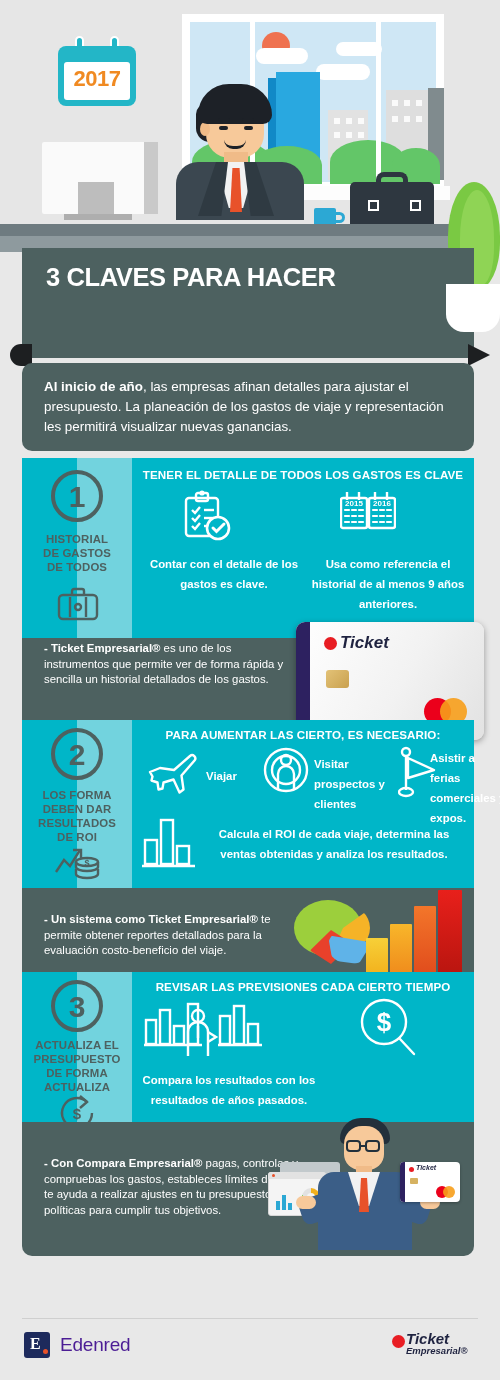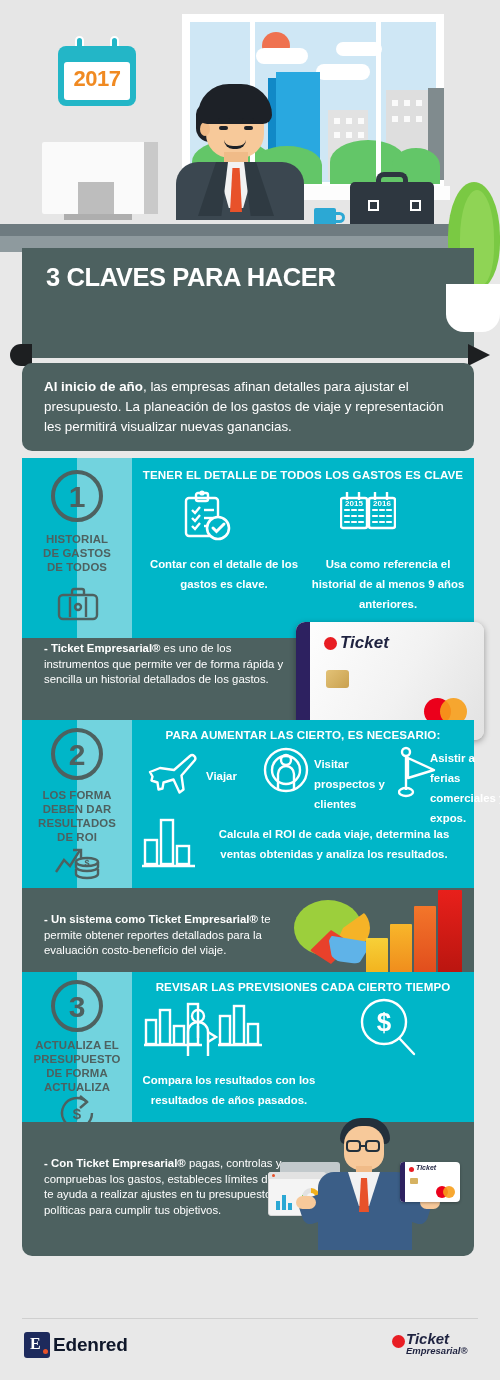--- a/index.html
+++ b/index.html
@@ -199,21 +199,21 @@
 
   .contact { position:absolute; left:0; top:1238px; width:500px; text-align:center; }
   .contact .lbl { font-size:14px; font-weight:bold; color:#ffffff; }
   .contact .url { font-size:17px; font-weight:bold; color:#35b8c9; letter-spacing:-.2px; }
 
   
   .divider { position:absolute; left:22px; top:1318px; width:456px; height:1px; background:#cfcfcf; }
   .ed-logo { position:absolute; left:24px; top:1332px; width:26px; height:26px; background:#1d2a5c; border-radius:3px; }
   .ed-e { position:absolute; left:30px; top:1335px; font-size:16px; font-weight:bold; color:#ffffff; font-family:"Liberation Serif", serif; }
   .ed-dot { position:absolute; left:43px; top:1349px; width:5px; height:5px; border-radius:50%; background:#e8522a; }
-  .ed-name { position:absolute; left:53px; top:1334px; font-size:19px; color:#0f172a; letter-spacing:-.2px;font-weight:bold; }
+  .ed-name { position:absolute; left:60px; top:1334px; font-size:19px; color:#4c1d95; letter-spacing:-.2px; }
   .tk-dot { position:absolute; left:392px; top:1335px; width:13px; height:13px; border-radius:50%; background:#e81d23; }
   .tk-name { position:absolute; left:406px; top:1330px; font-size:15px; font-weight:bold; font-style:italic; color:#1f2340; }
   .tk-sub { position:absolute; left:406px; top:1345px; font-size:9.5px; font-weight:bold; font-style:italic; color:#1f2340; }
 
   .ico { position:absolute; }
   .ic-line { stroke:#ffffff; fill:none; stroke-width:2.4; }
   .ic-dark { stroke:#4d6160; fill:none; stroke-width:2.4; }
 </style>
 </head>
 <body>
@@ -509,21 +509,21 @@
     </svg>
 
     <div class="strip-point" style="top:150px;">
       <div class="half-l"></div>
         <div class="half-r"></div>
     </div>
   </div>
 
   <div class="dband db3"></div>
   <div class="dbtext" style="left:44px;top:1156px;width:268px;">
-    <b>- Con Ticket Empresarial®</b><span> pagas, controlas y compruebas los gastos, estableces límites de uso y te ayuda a realizar ajustes en tu presupuesto o políticas para cumplir tus objetivos.</span>
+    <b>- Con Compara Empresarial®</b><span> pagas, controlas y compruebas los gastos, estableces límites de uso y te ayuda a realizar ajustes en tu presupuesto o políticas para cumplir tus objetivos.</span>
   </div>
 
   <div class="scr-back"></div>
   <div class="scr-front"></div>
   <div class="scr-bar"></div>
   <div class="scr-dot"></div>
   <div class="scr-bars">
     <div class="sbar" style="left:0;height:9px;"></div>
     <div class="sbar" style="left:6px;height:15px;"></div>
     <div class="sbar" style="left:12px;height:7px;"></div>

